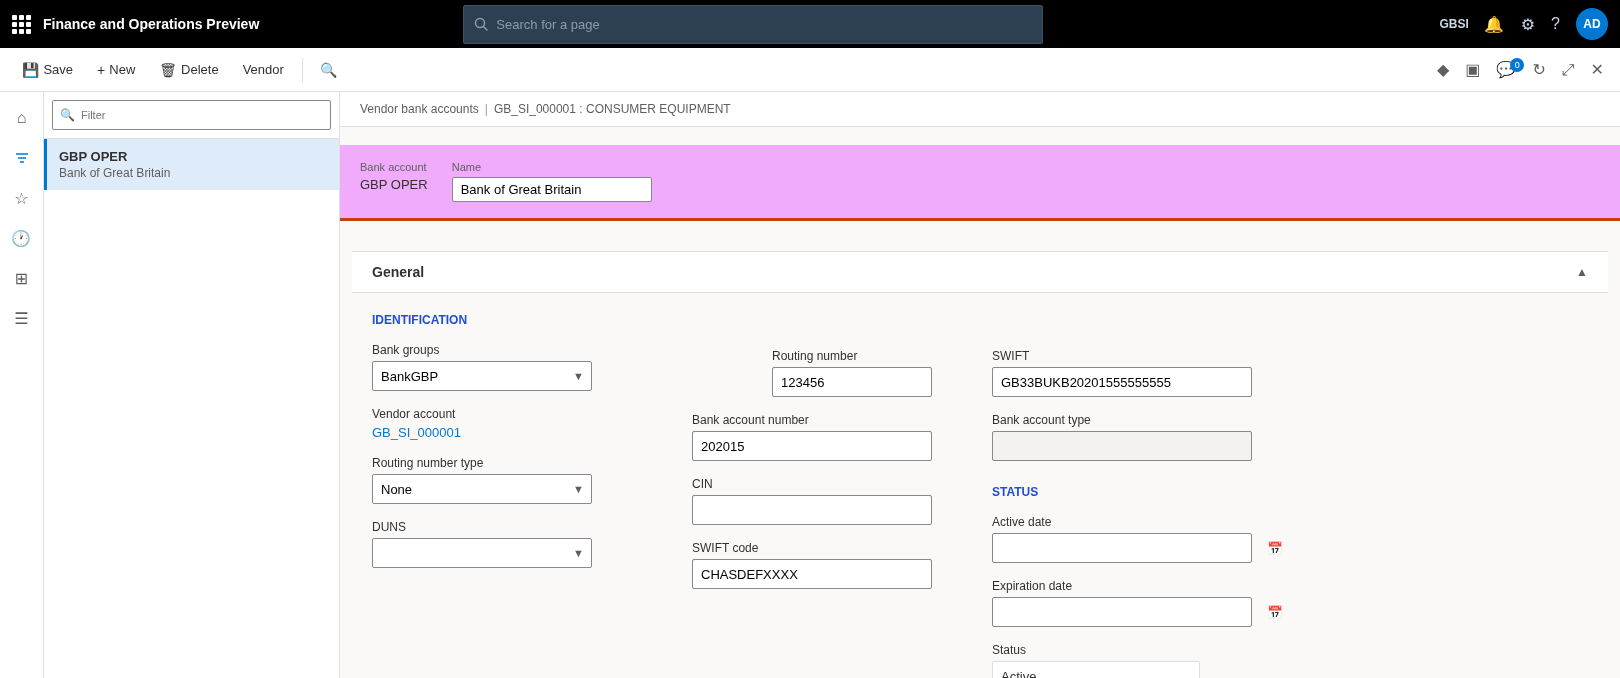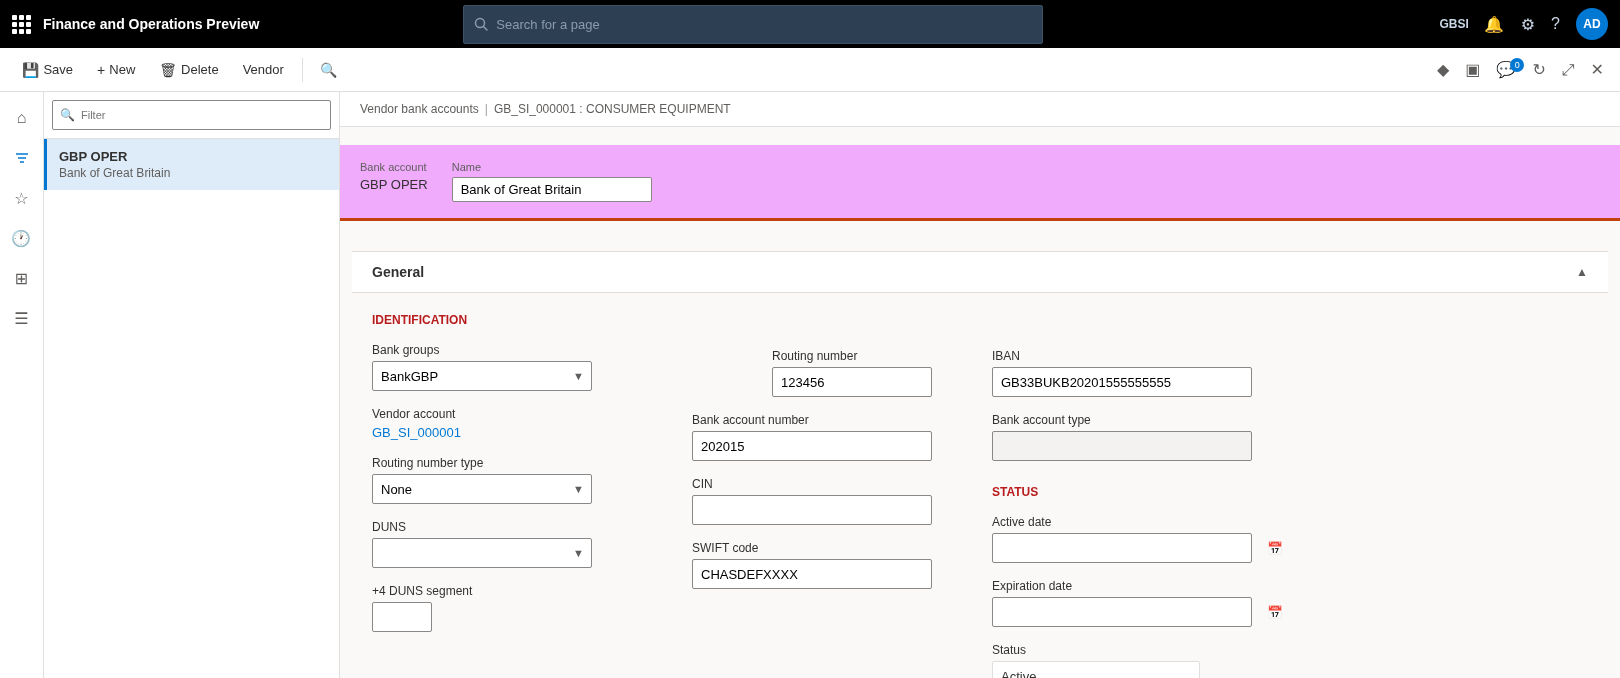--- a/index.html
+++ b/index.html
@@ -233,21 +233,21 @@
     }
     .section-title { font-size: 14px; font-weight: 600; color: #323130; }
     .section-body {
       padding: 20px;
       background: #faf9f8;
     }
     .section-col { flex: 1; display: flex; flex-direction: column; gap: 16px; }
 
     .form-field { display: flex; flex-direction: column; gap: 4px; }
     .form-label { font-size: 12px; color: #323130; }
-    .form-label-bold { font-size: 12px; color: #b91c1c; font-weight: 600; text-transform: uppercase; }
+    .form-label-bold { font-size: 12px; color: #1d4ed8; font-weight: 600; text-transform: uppercase; }
     .form-input {
       border: 1px solid #8a8886;
       padding: 4px 8px;
       font-size: 13px;
       border-radius: 2px;
       outline: none;
       background: white;
       height: 30px;
     }
     .form-input.readonly { background: #f3f2f1; color: #605e5c; }
@@ -466,24 +466,20 @@
             </div>
             <div class="form-field">
               <label class="form-label">DUNS</label>
               <div class="form-select-wrap">
                 <select class="form-select">
                   <option value=""></option>
                 </select>
                 <span class="select-arrow">▼</span>
               </div>
             </div>
-            <div class="form-field">
-              <label class="form-label">+4 DUNS segment</label>
-              <input class="form-input" type="text" style="width: 60px;" value="">
-            </div>
           </div>
 
           <div class="section-col" style="min-width:240px;max-width:280px;align-items:flex-end;">
             <div style="height:20px;"></div>
             <div class="form-field">
               <label class="form-label">Routing number</label>
               <input class="form-input" type="text" style="width: 160px;" value="123456">
             </div>
             <div class="form-field">
               <label class="form-label">Bank account number</label>
@@ -495,21 +491,21 @@
             </div>
             <div class="form-field">
               <label class="form-label">SWIFT code</label>
               <input class="form-input" type="text" style="width: 240px;" value="CHASDEFXXXX">
             </div>
           </div>
 
           <div class="section-col" style="min-width:260px;max-width:300px;">
             <div style="height:20px;"></div>
             <div class="form-field">
-              <label class="form-label">IBAN</label>
+              <label class="form-label">SWIFT</label>
               <input class="form-input" type="text" style="width: 260px;" value="GB33BUKB20201555555555">
             </div>
             <div class="form-field">
               <label class="form-label">Bank account type</label>
               <input class="form-input readonly" type="text" style="width: 260px;" value="" readonly="">
             </div>
             <div class="form-field" style="margin-top:8px;">
               <span class="form-label-bold">STATUS</span>
             </div>
             <div class="form-field">

